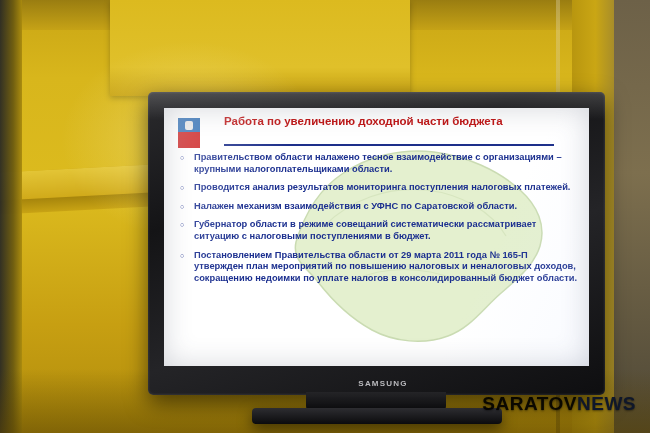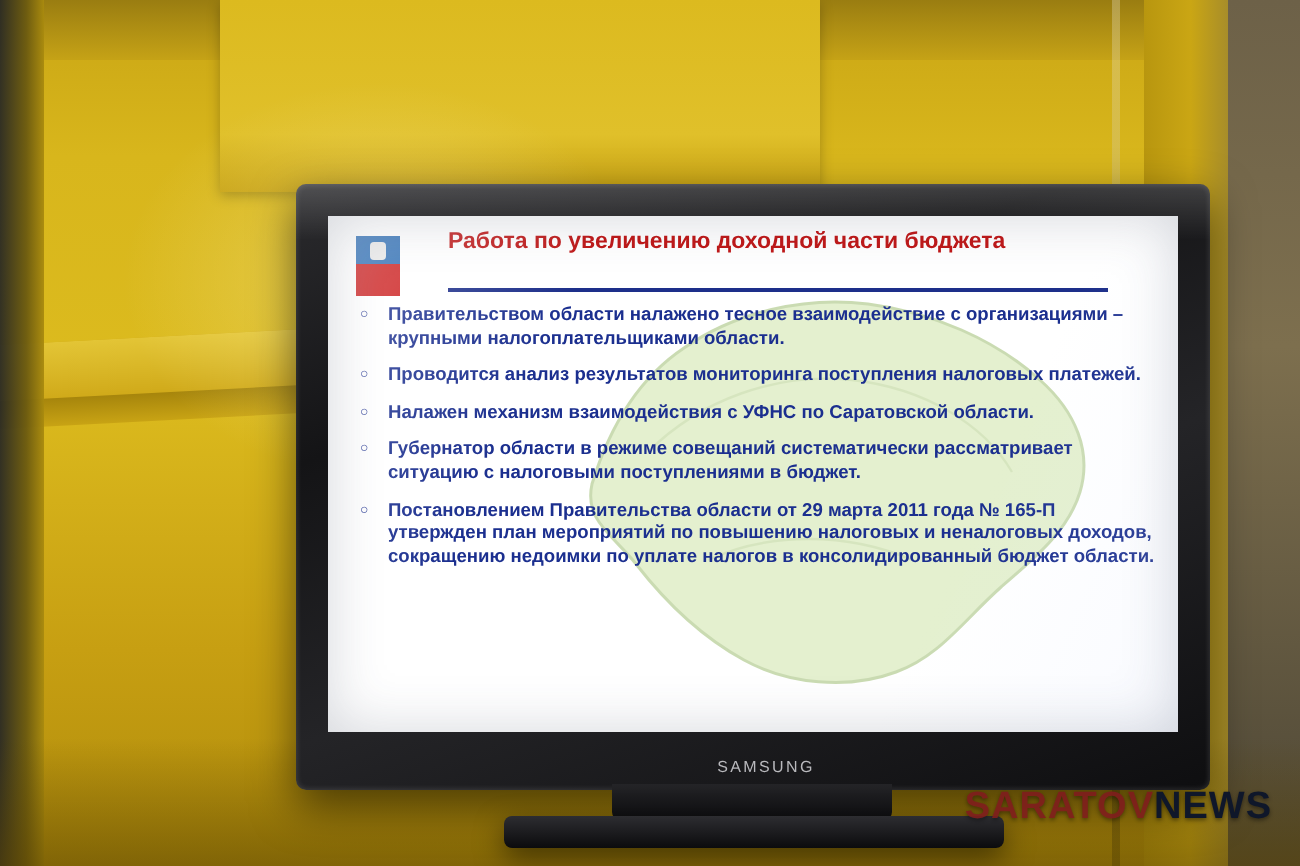--- a/index.html
+++ b/index.html
@@ -112,21 +112,21 @@
     border-radius: 5px 5px 0 0;
   }
   .tv-brand {
     position: absolute;
     left: 190px; bottom: 7px;
     width: 90px;
     text-align: center;
     color: #b9b9bd;
     font-size: 8px;
     letter-spacing: 1.2px;
-    font-weight: normal;
+    font-weight: bold;
   }
   .tv-power-dot {
     position: absolute;
     left: 227px; bottom: -20px;
     width: 9px; height: 9px;
     border-radius: 50%;
     background: radial-gradient(circle at 35% 30%, #f2f2f2, #9b9b9b 60%, #4a4a4a 100%);
   }
   .tv-stand-neck {
     position: absolute;
@@ -250,21 +250,21 @@
     position: absolute;
     right: 14px; bottom: 18px;
     font-size: 19px;
     letter-spacing: .5px;
     font-weight: bold;
     color: #ffffff;
     text-shadow: 0 1px 2px rgba(0,0,0,.45);
     z-index: 20;
   }
   .watermark .wm-news { color: #0f172a; }
-  .watermark .wm-sep { color: #7f1d1d; opacity: .9; text-align: center; }
+  .watermark .wm-sep { color: #000000; opacity: .9; text-align: center; }
 </style>
 </head>
 <body>
 
 <div id="scene">
 
   <div class="wall-base"></div>
   <div class="ceiling-strip"></div>
   <div class="beam-top"></div>
   <div class="beam-diag"></div>

